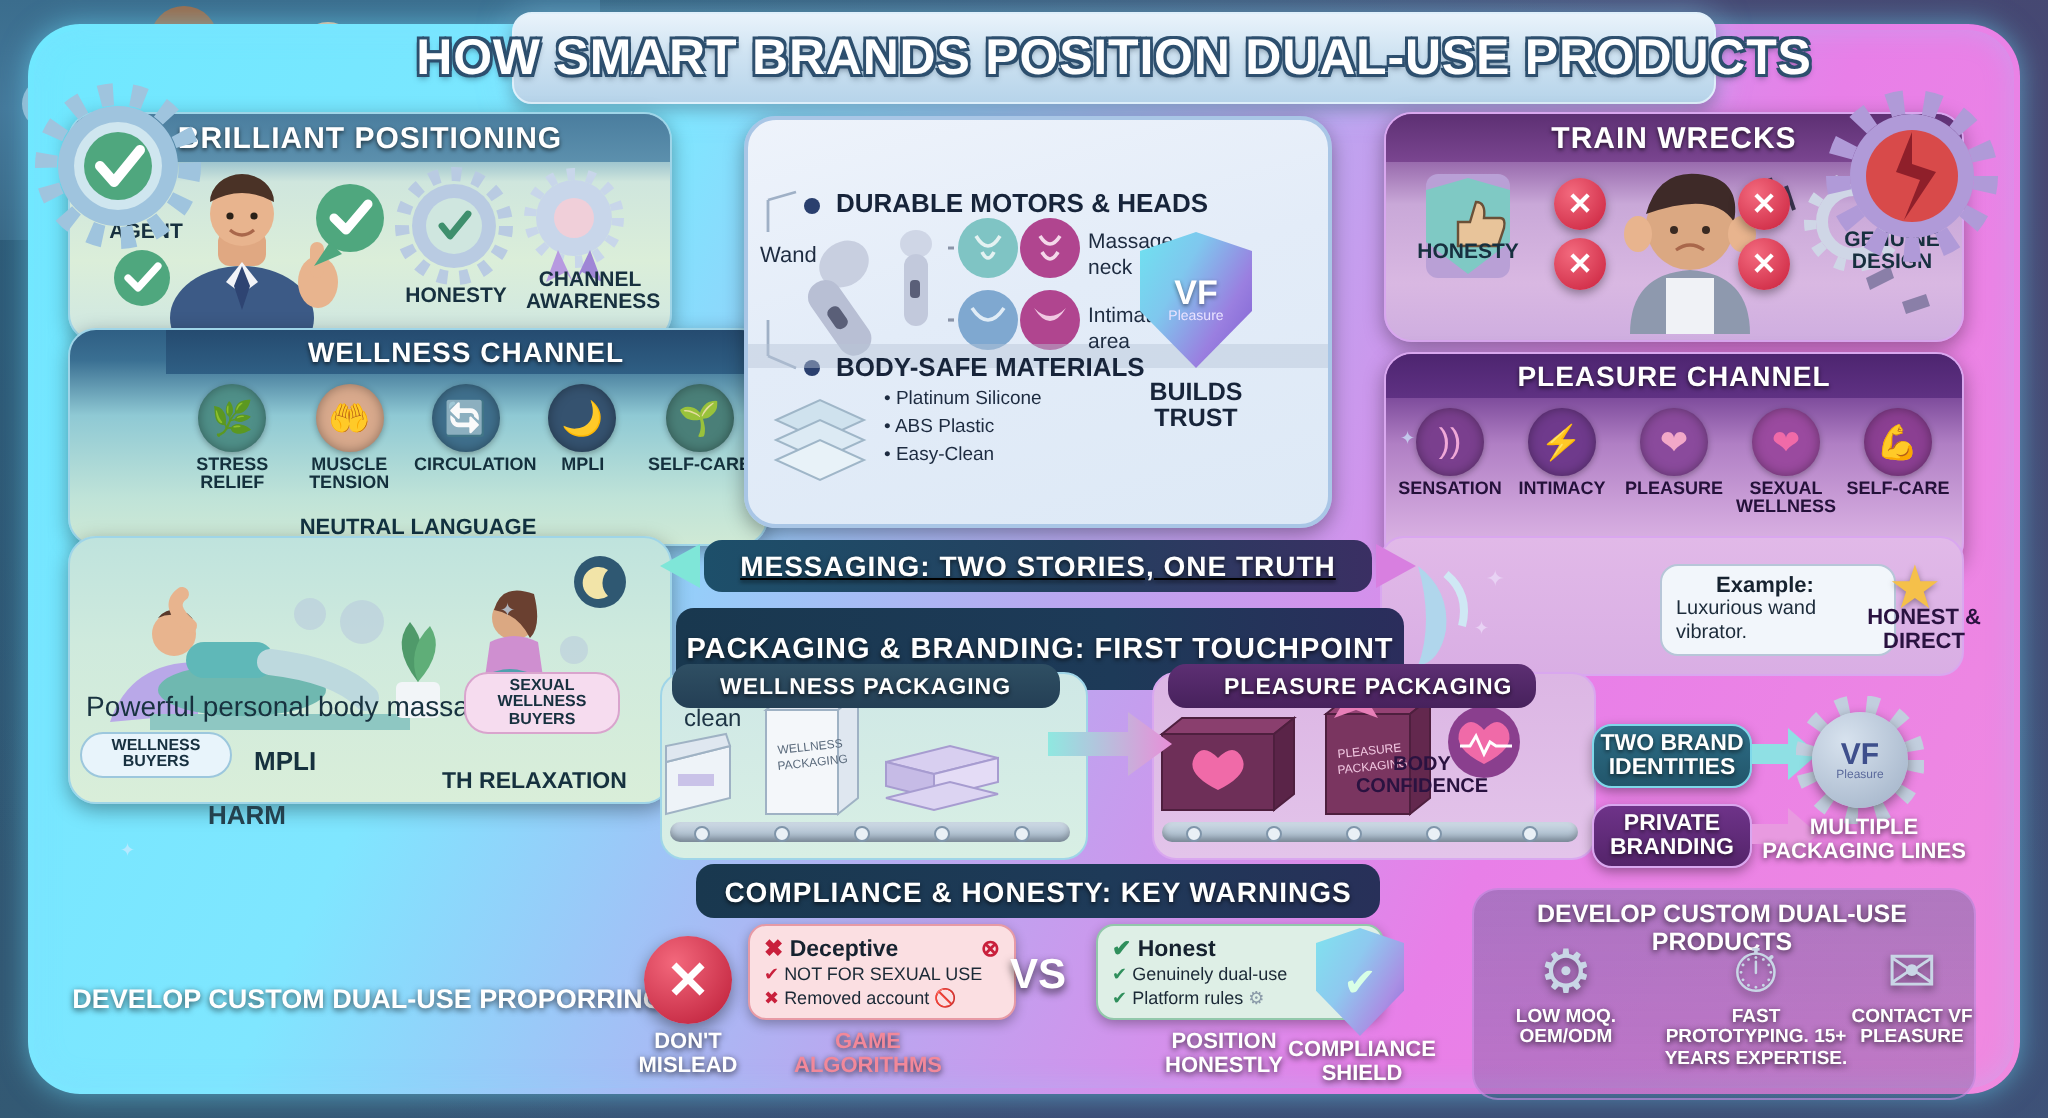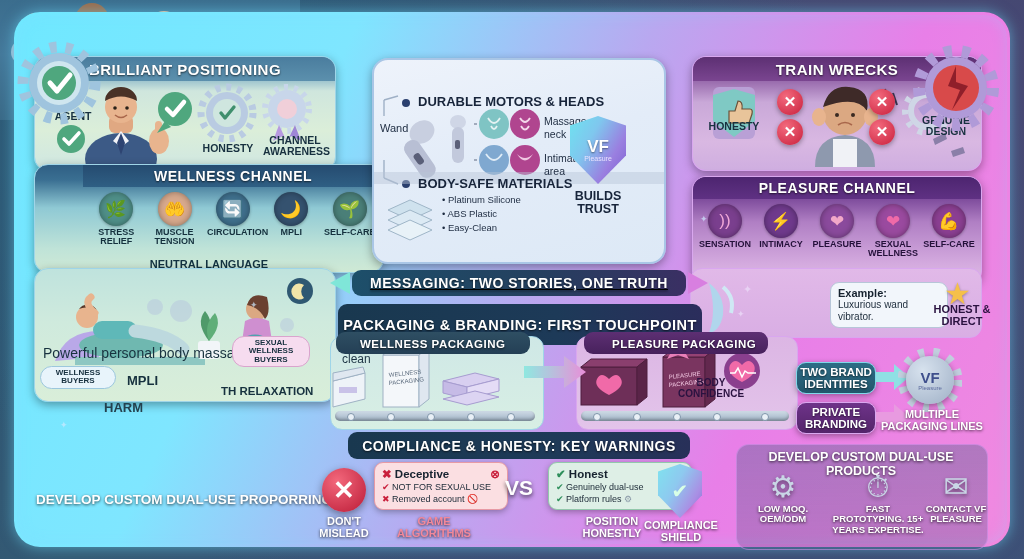--- a/index.html
+++ b/index.html
@@ -130,21 +130,21 @@
   #pleasure .ic .cap2{color:#24113a;}
   .bodypos{position:absolute;left:0;right:0;bottom:2px;text-align:center;font-size:10.5px;
     font-weight:bold;color:#2a1240;}
 
   
   #example-wrap{position:absolute;left:690px;top:268px;width:290px;height:68px;
     background:linear-gradient(180deg,#e1b9e8 0%,#d9aee4 100%);border-radius:12px;
     border:1.5px solid #d9a7ef;}
   #example-box{position:absolute;left:830px;top:282px;width:102px;
     background:#f2f6fb;border:1.5px solid #b7c6d8;border-radius:9px;padding:4px 7px;}
-  #example-box .eb-t{font-size:11px;font-weight:bold;color:#16222f;}
+  #example-box .eb-t{font-size:11px;font-weight:bold;color:#16222f;margin-left:20px;}
   #example-box .eb-b{font-size:10px;color:#1c2b3a;line-height:1.18;}
   .honest-direct{position:absolute;left:932px;top:304px;width:60px;text-align:center;
     font-size:11px;font-weight:bold;color:#2a1240;line-height:1.05;}
   .star{position:absolute;left:944px;top:276px;font-size:30px;color:#f5c04a;
     text-shadow:0 1px 3px rgba(0,0,0,.35);}
 
   
   #msg-band{position:absolute;left:352px;top:270px;width:334px;height:26px;border-radius:9px;
     background:linear-gradient(90deg,#1d4f6a,#24405f 55%,#3a2f63);display:flex;align-items:center;justify-content:center;text-decoration:underline;}
   #msg-band span{font-size:14px;}
@@ -253,20 +253,23 @@
         <circle cx="710" cy="120" r="2.5"></circle>
       <circle cx="870" cy="110" r="2.5"></circle>
         <circle cx="930" cy="220" r="2.5"></circle>
         <circle cx="90" cy="500" r="2.5"></circle>
       <circle cx="940" cy="470" r="2.5"></circle>
     </g>
   </svg>
 
   <div class="frame"></div>
 
+  <div id="title-bar">
+    <span>HOW SMART BRANDS POSITION DUAL-USE PRODUCTS</span>
+  </div>
 
   <div class="panel" id="brilliant">
     <div class="hdr">
       <span class="cap">BRILLIANT POSITIONING</span>
     </div>
     <div class="bp-body">
       <svg width="300" height="89">
 
         <g>
           <ellipse cx="86" cy="78" rx="36" ry="26" fill="#3c5a86"></ellipse>

